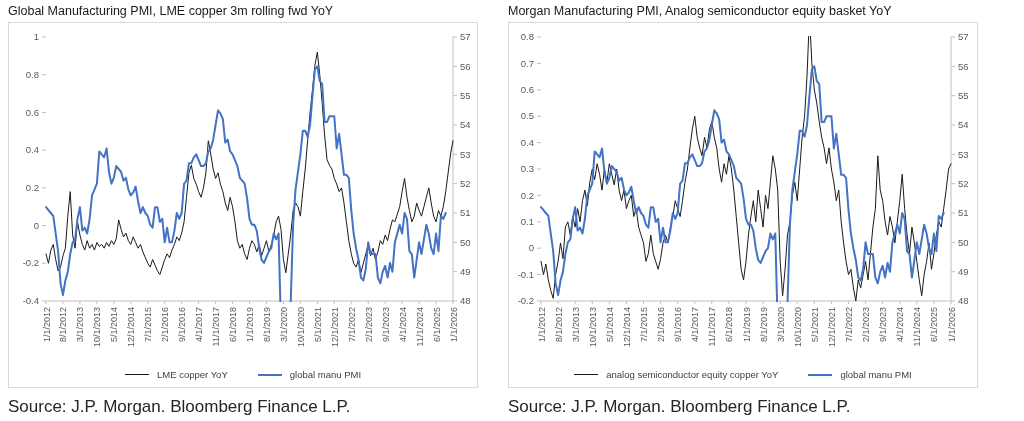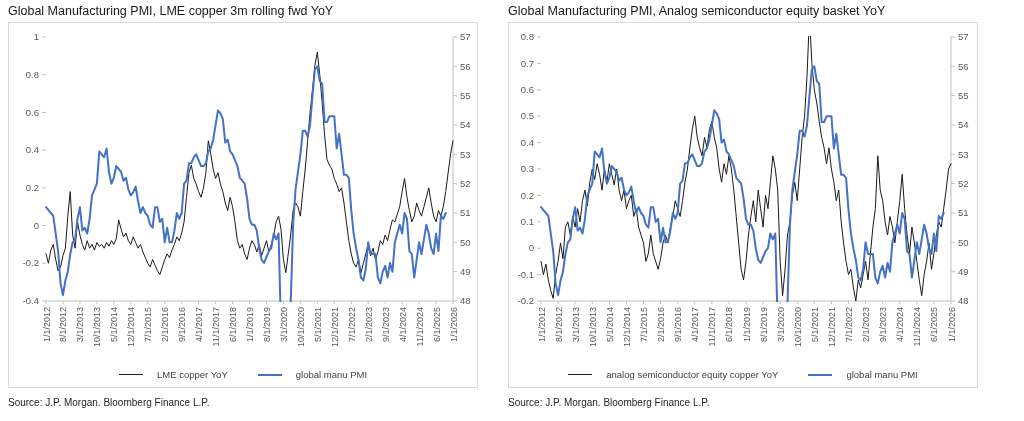--- a/index.html
+++ b/index.html
@@ -14,24 +14,24 @@
   .chart-box{
     position:relative;width:470px;height:366px;border:1px solid #d9d9d9;background:#ffffff;box-sizing:border-box;
   }
   .chart-box svg{display:block;}
   .ax-lab{font-family:"Liberation Sans",sans-serif;font-size:9.5px;fill:#595959;}
   .x-lab{font-family:"Liberation Sans",sans-serif;font-size:9px;fill:#595959;}
   .legend{
     position:absolute;left:0;right:0;bottom:7px;display:flex;justify-content:center;
     gap:30px;align-items:center;pointer-events:none;
   }
-  .legend-item{display:flex;align-items:center;gap:14px;text-align:right;}
+  .legend-item{display:flex;align-items:center;gap:8px;text-align:right;}
   .legend-swatch{display:inline-block;width:24px;height:2px;background:#1a1a1a;}
   .legend-label{font-size:9.5px;color:#404040;white-space:nowrap;}
-  .source-line{margin-top:9px;font-size:10px;color:#262626;}
+  .source-line{margin-top:9px;font-size:17px;color:#262626;}
 </style>
 </head>
 <body>
 
 <div id="canvas">
 
   <div class="chart-block" style="left:8px;">
     <div class="chart-title">Global Manufacturing PMI, LME copper 3m rolling fwd YoY</div>
     <div class="chart-box">
       <svg id="svg0" width="468" height="364" viewBox="0 0 468 364">
@@ -145,21 +145,21 @@
         <span class="legend-item">
           <span class="legend-swatch" style="background: rgb(68, 114, 196); height: 2px;"></span>
           <span class="legend-label">global manu PMI</span>
         </span>
       </div>
     </div>
     <div class="source-line">Source: J.P. Morgan. Bloomberg Finance L.P.</div>
   </div>
 
   <div class="chart-block" style="left:508px;">
-    <div class="chart-title">Global Manufacturing PMI, Analog semiconductor equity basket YoY</div>
+    <div class="chart-title">Morgan Manufacturing PMI, Analog semiconductor equity basket YoY</div>
     <div class="chart-box">
       <svg id="svg1" width="468" height="364" viewBox="0 0 468 364">
           <defs>
             <clipPath id="clip1">
               <rect x="31" y="13" width="412" height="266"></rect>
             </clipPath>
           </defs>
           <g>
             <line x1="32" y1="278" x2="442" y2="278" stroke="#bfbfbf" stroke-width="1"></line>
             <line x1="32" y1="278" x2="32" y2="281" stroke="#bfbfbf" stroke-width="1"></line>

